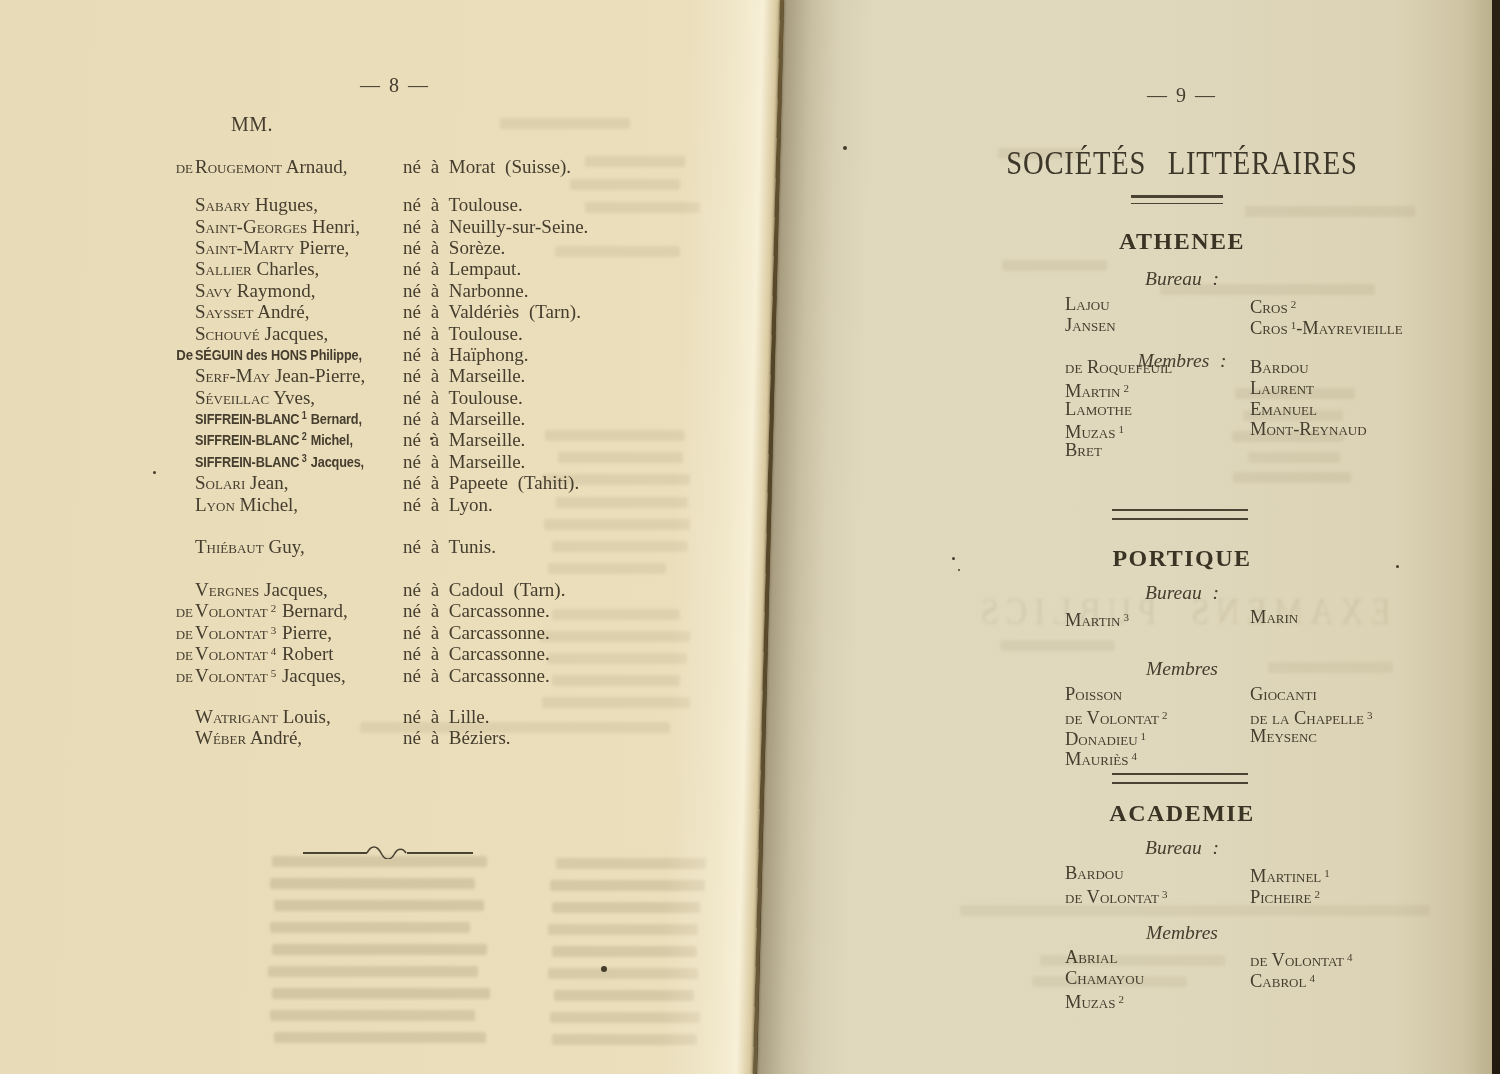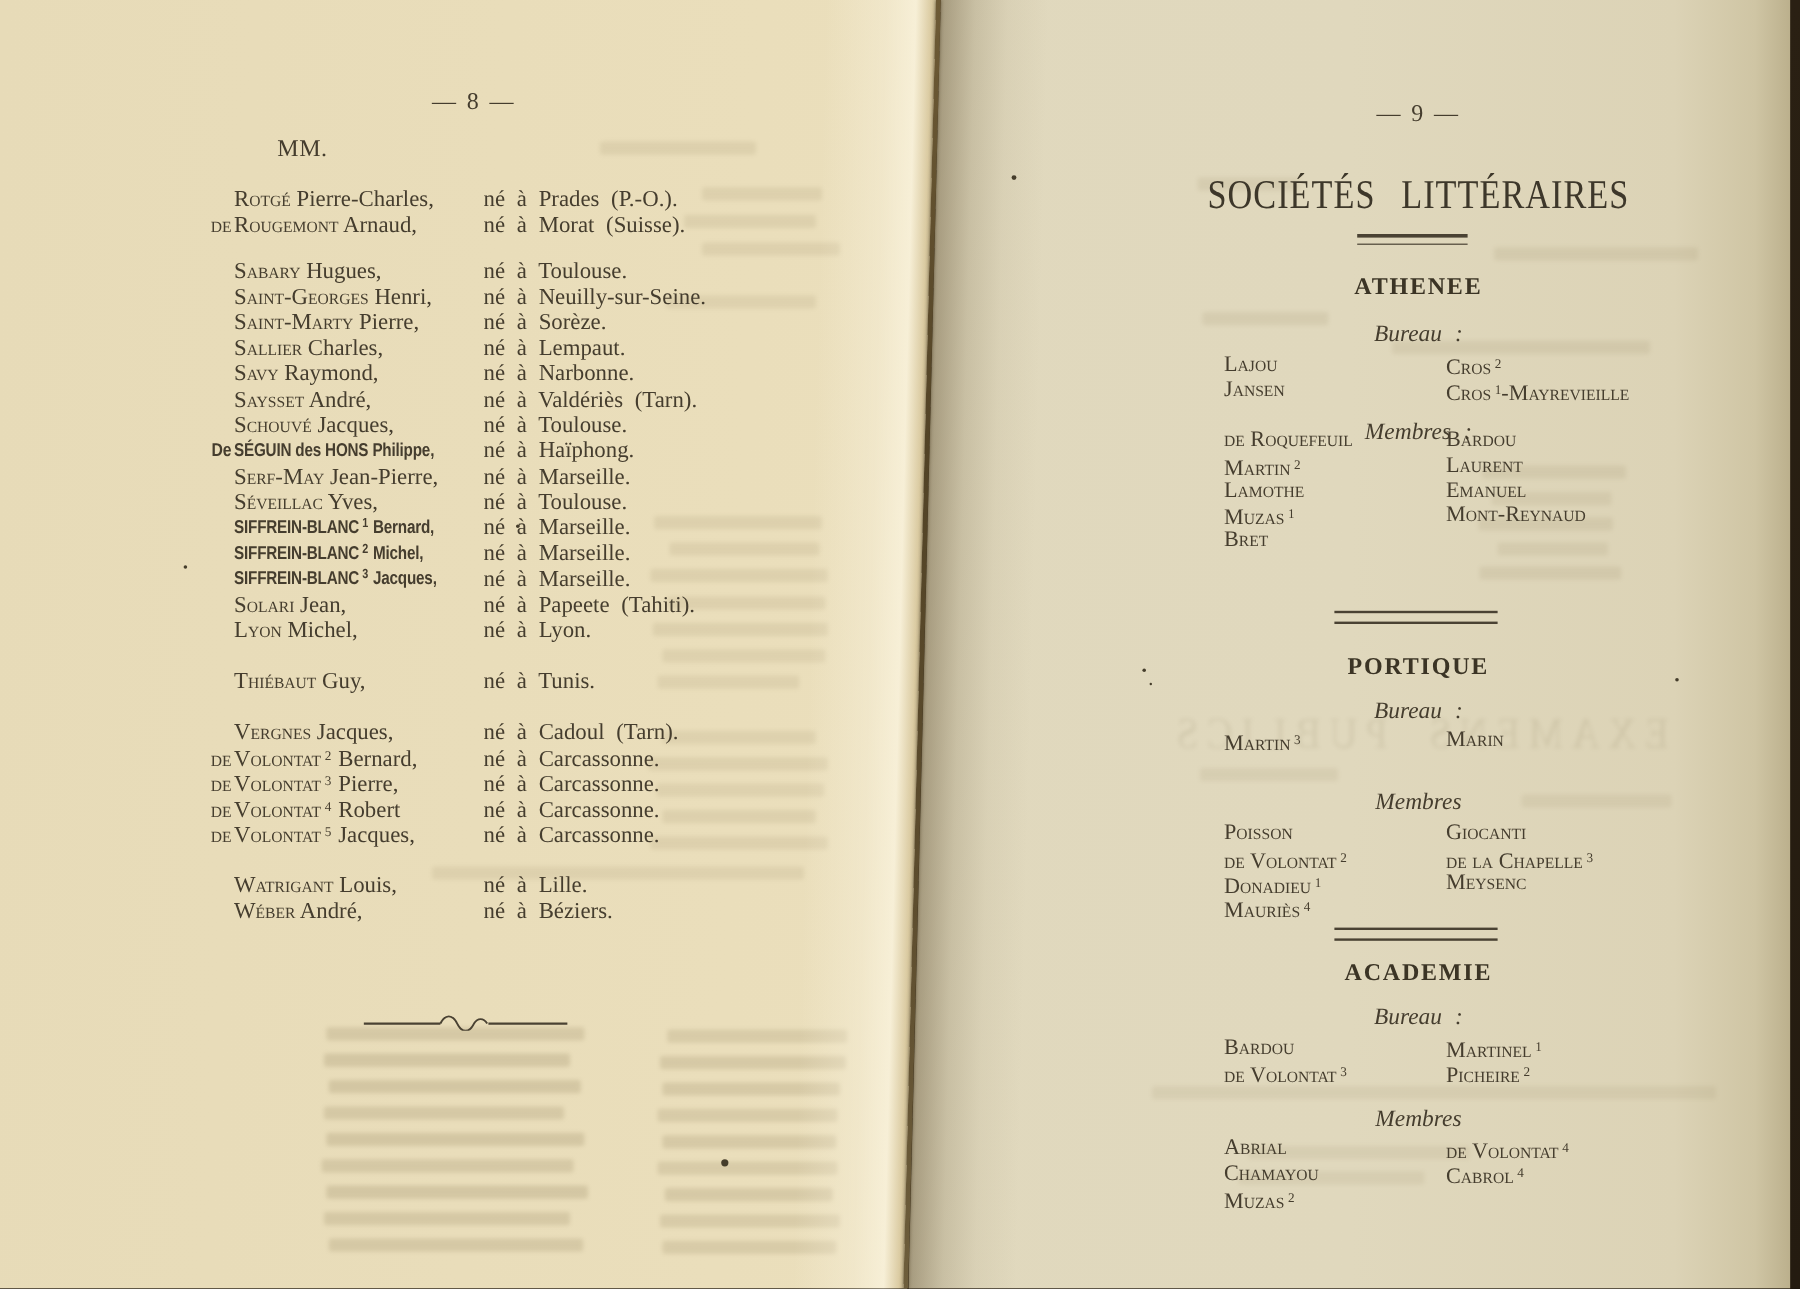--- a/index.html
+++ b/index.html
@@ -48,27 +48,27 @@
 
   
   .rp{position:absolute;left:783px;top:0;width:710px;height:1074px;}
   .rp-num{position:absolute;left:95px;top:84px;width:608px;text-align:center;
           font-size:20px;letter-spacing:2px;}
   .rp-title{position:absolute;left:44px;top:144px;width:710px;text-align:center;
           font-size:34px;word-spacing:16px;letter-spacing:1px;color:#3d372a;
           transform:scaleX(.84);transform-origin:50% 50%;white-space:nowrap;}
   .rp-title-rule{position:absolute;left:348px;top:195px;width:92px;height:5px;
           border-top:3px solid #4a4233;border-bottom:1px solid #4a4233;}
-  .sec-h{position:absolute;left:95px;width:608px;text-align:center;font-size:20px;
+  .sec-h{position:absolute;left:95px;width:608px;text-align:center;font-size:24px;
           font-weight:700;letter-spacing:1.5px;color:#3b3425;}
   .sec-label{position:absolute;left:95px;width:608px;text-align:center;
           font-style:italic;font-size:19.5px;word-spacing:6px;}
   .rows{position:absolute;left:0;width:710px;}
   .rrow{position:relative;height:20.8px;line-height:20.8px;}
-  .cl,.cr{position:absolute;font-variant:small-caps;font-size:18.5px;white-space:nowrap;}
+  .cl,.cr{position:absolute;font-variant:small-caps;font-size:18.5px;white-space:nowrap;margin-left:45px;}
   .cl{left:237px;} .cr{left:422px;}
   .cl sup,.cr sup{font-variant:normal;font-size:11px;vertical-align:5px;margin-left:3px;}
   .drule{position:absolute;left:329px;width:136px;height:7px;
          border-top:2px solid #4a4233;border-bottom:2px solid #4a4233;}
   .ghost-ex{position:absolute;left:44px;top:590px;width:710px;text-align:center;
          font-size:37px;letter-spacing:8px;word-spacing:14px;color:#6d5f3d;opacity:.11;
          filter:blur(1.8px);transform:scaleX(-.88);white-space:nowrap;pointer-events:none;}
 </style>
 </head>
 <body>
@@ -133,24 +133,20 @@
   <div class="fold-hi-left"></div>
   <div class="fold-line"></div>
   <div class="fold-shadow-right"></div>
 
   <div class="lp">
     <div class="lp-num">— 8 —</div>
     <div class="lp-mm">MM.</div>
     <div class="lp-list" id="left-list">
         <div class="group" style="margin-top: 0px;">
           <div class="row">
-            <span class="nwrap"><span class="nm">Rotgé</span> <span class="gv">Pierre-Charles,</span></span>
-            <span class="birth">né à Prades (P.-O.).</span>
-          </div>
-          <div class="row">
             <span class="pre">de</span>
             <span class="nwrap"><span class="nm">Rougemont</span> <span class="gv">Arnaud,</span></span>
             <span class="birth">né à Morat (Suisse).</span>
           </div>
         </div>
         <div class="group" style="margin-top: 16.8px;">
           <div class="row">
             <span class="nwrap"><span class="nm">Sabary</span> <span class="gv">Hugues,</span></span>
             <span class="birth">né à Toulouse.</span>
           </div>

